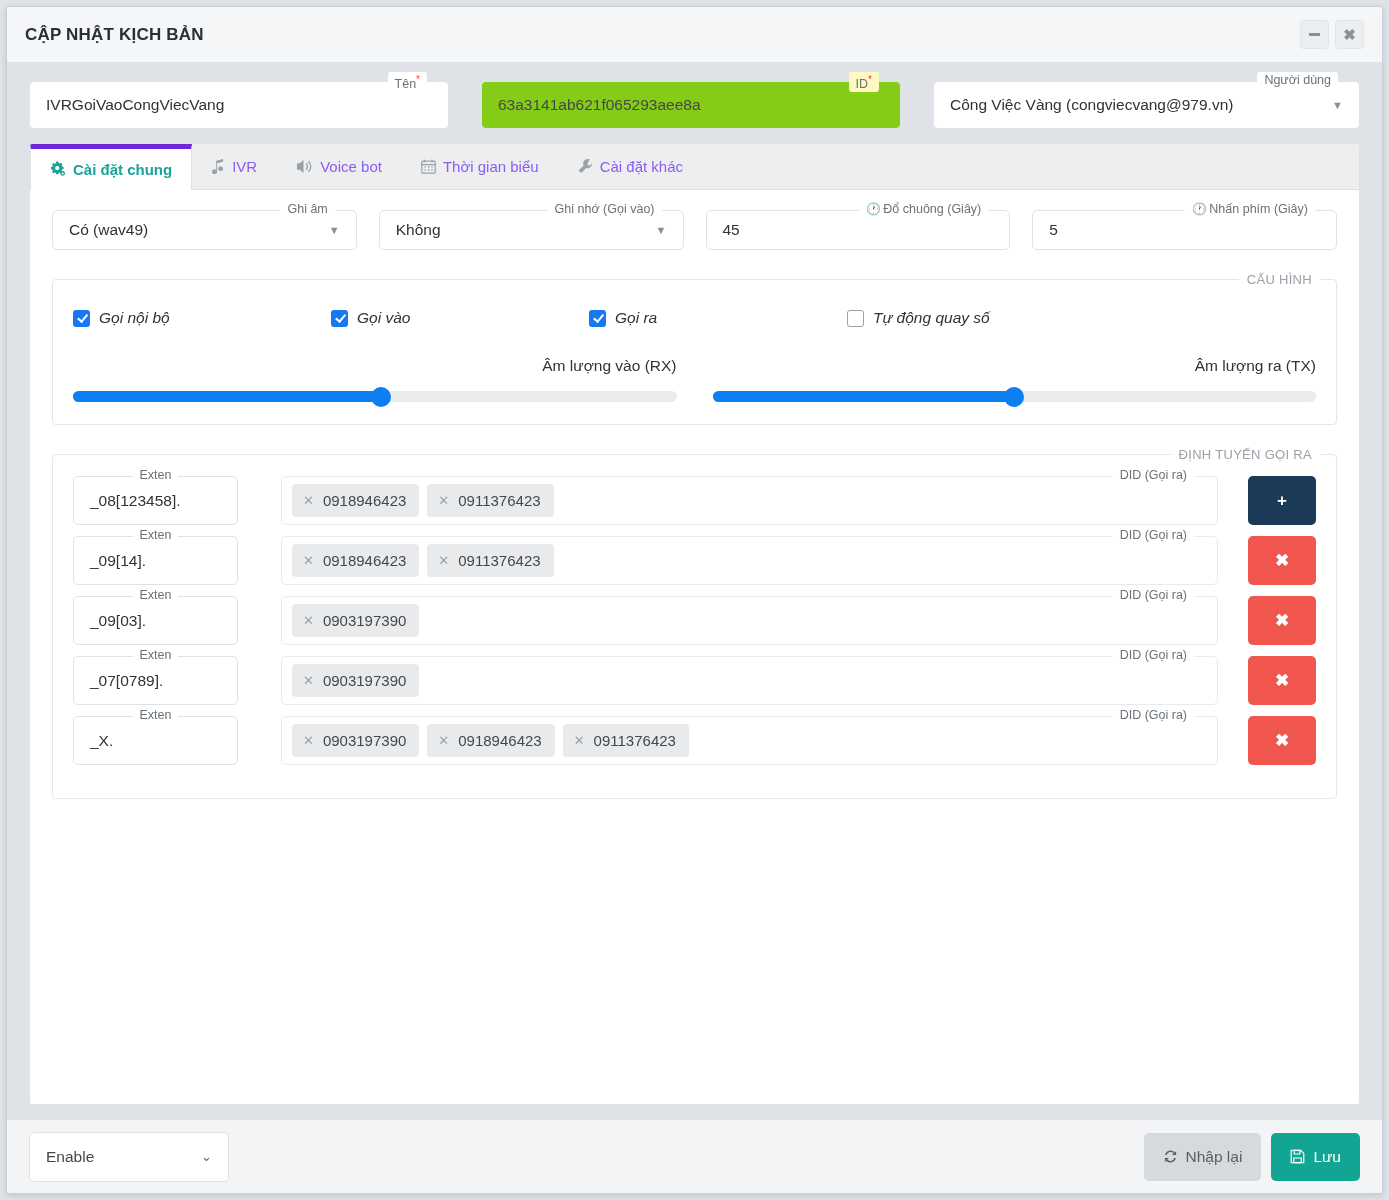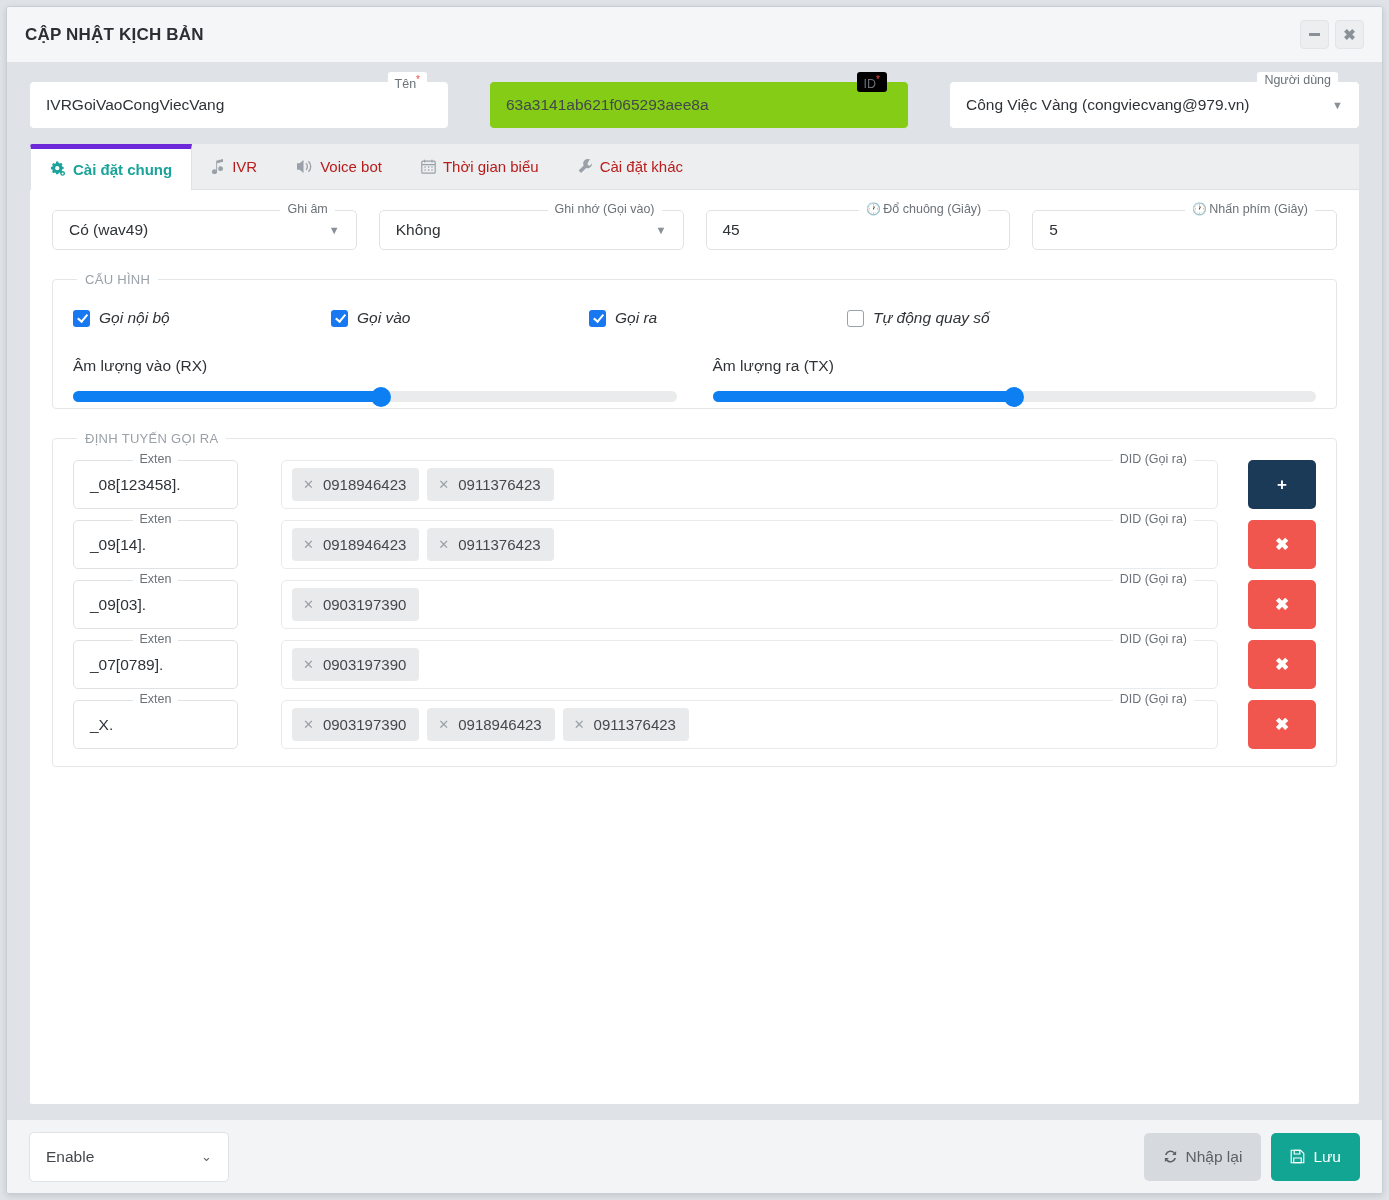--- a/index.html
+++ b/index.html
@@ -46,36 +46,36 @@
     cursor: pointer; line-height: 1;
   }
   .win-btn .minus-bar {
     display:block; width: 11px; height: 3px; background: #8a9097;
   }
 
   
   .id-row {
     background: #dfe3e7;
     padding: 18px 22px 14px 22px;
-    display: flex; align-items: flex-start; gap: 40px;
+    display: flex; align-items: flex-start; gap: 32px;
     flex: 0 0 auto;
   }
   .field { position: relative; }
   .field > .flabel {
     position: absolute;
     top: -9px; right: 22px;
     background: #ffffff;
     padding: 0 7px;
     font-size: 12.5px; color: #6b7177;
     border-radius: 3px;
     white-space: nowrap;
     z-index: 2;
     line-height: 16px;
   }
-  .field.disabled > .flabel { background: #000000; }
+  .field.disabled > .flabel { background: #fef9c3; }
   .req { color: #f0483e; font-size: 10px; vertical-align: super; }
   .fbox {
     background: #fff;
     border: 1px solid #dfe3e6;
     border-radius: 5px;
     height: 48px;
     display: flex; align-items: center;
     padding: 0 16px;
     font-size: 15.5px; color: #2f3337;
   }
@@ -105,21 +105,21 @@
   .tabs {
     display: flex; align-items: stretch;
     background: #eceeef;
     border-bottom: 1px solid #dfe3e6;
     height: 46px;
     flex: 0 0 auto;
   }
   .tab {
     display: flex; align-items: center; gap: 7px;
     padding: 0 19px;
-    font-size: 15px; color: #b91c1c;
+    font-size: 15px; color: #8b5cf6;
     cursor: pointer;
     border-right: 1px solid transparent;
   }
   .tab.active {
     background: #fff;
     color: #1aa39a;
     font-weight: bold;
     border-top: 5px solid #6d28d9;
     border-left: 1px solid #dfe3e6;
     border-right: 1px solid #dfe3e6;
@@ -141,22 +141,23 @@
   .settings-row .field { flex: 1 1 0; }
   .settings-row .fbox { height: 40px; }
   .settings-row .field > .flabel { background: #fff; }
   .lbl-ico { font-size: 12px; margin-right: 2px; }
 
   
   fieldset.group {
     border: 1px solid #e4e7ea;
     border-radius: 4px;
     margin: 0 0 22px 0;
-    padding: 14px 20px 6px 20px;
+    padding: 14px 20px 22px 20px;
     min-width: 0;
+    text-align: right;
   }
   fieldset.group > legend {
     font-size: 13px; color: #9aa1a8;
     padding: 0 8px; margin-left: 4px;
     letter-spacing: .3px;
   }
 
   .check-row {
     display: flex; align-items: center;
     padding: 8px 0 6px 0;

